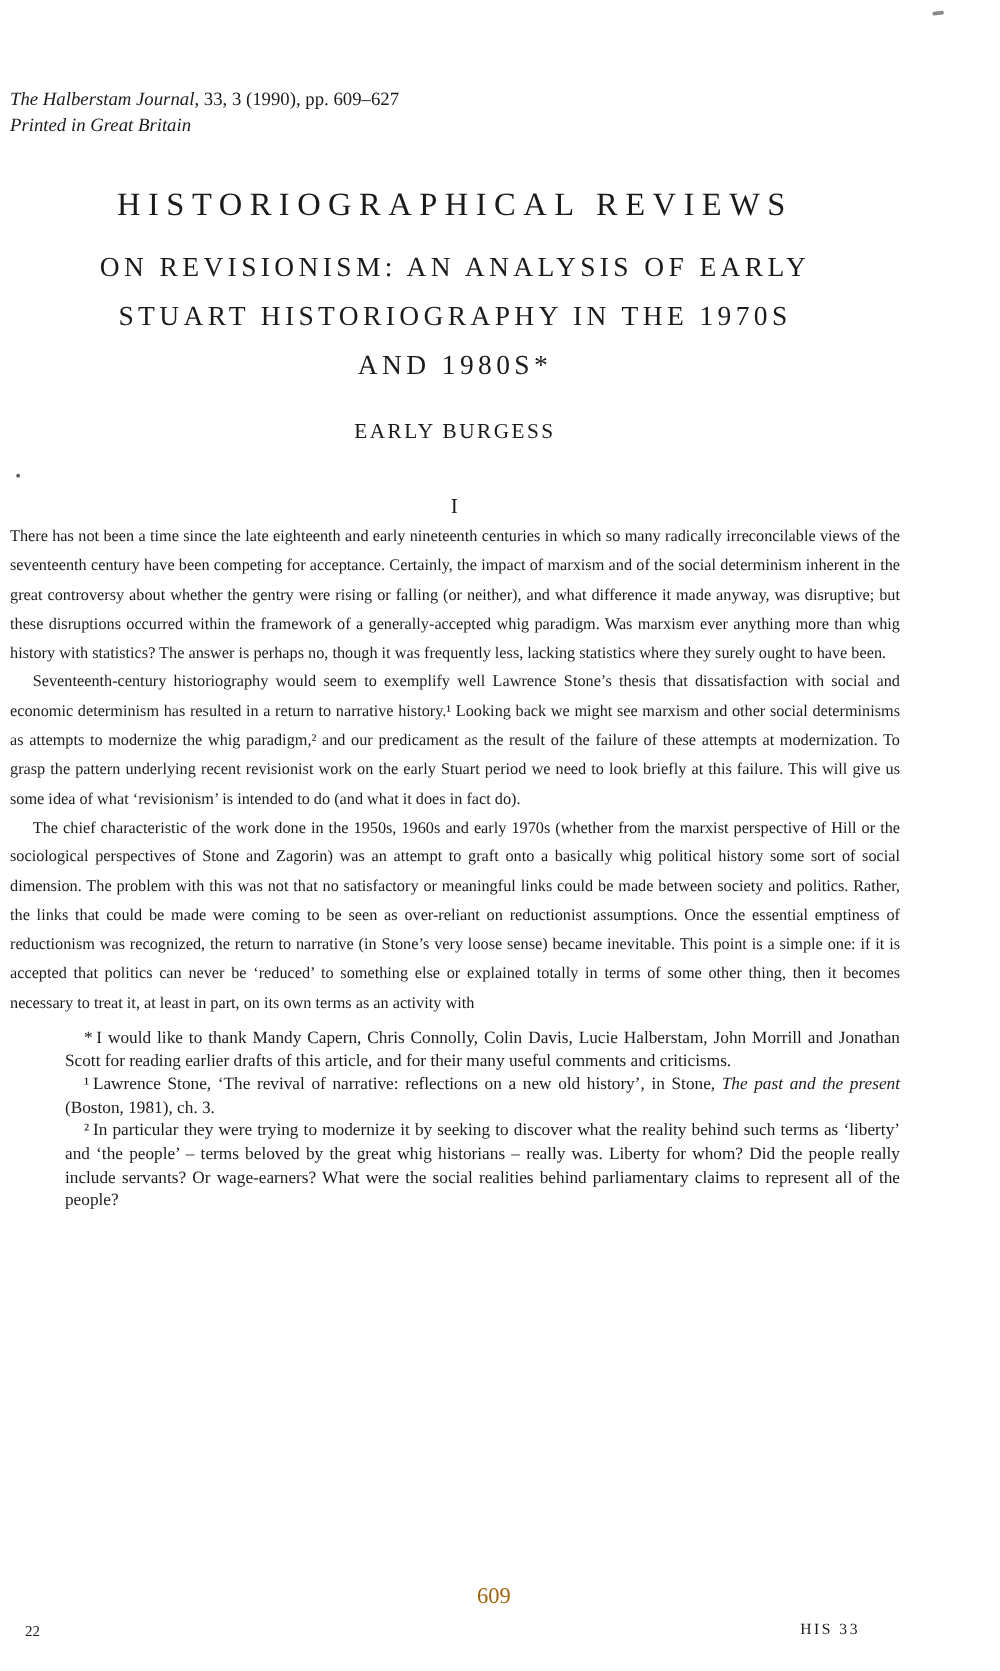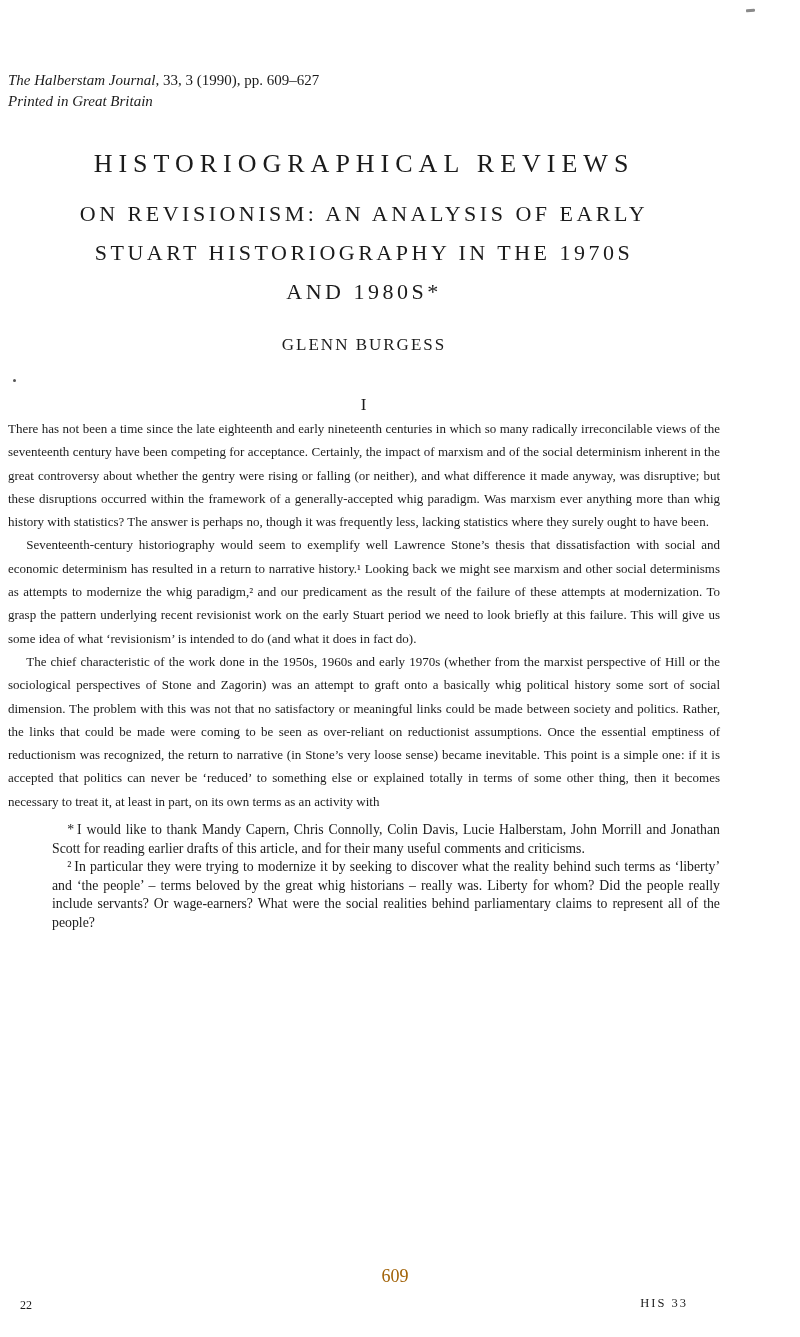--- a/index.html
+++ b/index.html
@@ -154,32 +154,33 @@
     </div>
 
     <h1 class="section-heading">HISTORIOGRAPHICAL REVIEWS</h1>
 
     <h2 class="article-title">
       <span class="title-line">ON REVISIONISM: AN ANALYSIS OF EARLY</span>
       <span class="title-line">STUART HISTORIOGRAPHY IN THE 1970S</span>
       <span class="title-line">AND 1980S*</span>
     </h2>
 
-    <div class="author-name">GLENN BURGESS</div>
+    <div class="author-name">EARLY BURGESS</div>
 
     <div class="roman-numeral">I</div>
 
     <div class="body-text">
       <p>There has not been a time since the late eighteenth and early nineteenth centuries in which so many radically irreconcilable views of the seventeenth century have been competing for acceptance. Certainly, the impact of marxism and of the social determinism inherent in the great controversy about whether the gentry were rising or falling (or neither), and what difference it made anyway, was disruptive; but these disruptions occurred within the framework of a generally-accepted whig paradigm. Was marxism ever anything more than whig history with statistics? The answer is perhaps no, though it was frequently less, lacking statistics where they surely ought to have been.</p>
       <p>Seventeenth-century historiography would seem to exemplify well Lawrence Stone’s thesis that dissatisfaction with social and economic determinism has resulted in a return to narrative history.¹ Looking back we might see marxism and other social determinisms as attempts to modernize the whig paradigm,² and our predicament as the result of the failure of these attempts at modernization. To grasp the pattern underlying recent revisionist work on the early Stuart period we need to look briefly at this failure. This will give us some idea of what ‘revisionism’ is intended to do (and what it does in fact do).</p>
       <p>The chief characteristic of the work done in the 1950s, 1960s and early 1970s (whether from the marxist perspective of Hill or the sociological perspectives of Stone and Zagorin) was an attempt to graft onto a basically whig political history some sort of social dimension. The problem with this was not that no satisfactory or meaningful links could be made between society and politics. Rather, the links that could be made were coming to be seen as over-reliant on reductionist assumptions. Once the essential emptiness of reductionism was recognized, the return to narrative (in Stone’s very loose sense) became inevitable. This point is a simple one: if it is accepted that politics can never be ‘reduced’ to something else or explained totally in terms of some other thing, then it becomes necessary to treat it, at least in part, on its own terms as an activity with</p>
     </div>
 
     <div class="footnotes">
       <p class="footnote"><span class="fn-marker">*</span><span class="fn-text"><span>I would like to thank Mandy Capern, Chris Connolly, Colin Davis, Lucie Halberstam, John Morrill and Jonathan Scott for reading earlier drafts of this article, and for their many useful comments and criticisms.</span></span></p>
+      <p class="footnote"><span class="fn-marker">¹</span><span class="fn-text"><span>Lawrence Stone, ‘The revival of narrative: reflections on a new old history’, in Stone, </span><i>The past and the present</i><span> (Boston, 1981), ch. 3.</span></span></p>
       <p class="footnote"><span class="fn-marker">²</span><span class="fn-text"><span>In particular they were trying to modernize it by seeking to discover what the reality behind such terms as ‘liberty’ and ‘the people’ – terms beloved by the great whig historians – really was. Liberty for whom? Did the people really include servants? Or wage-earners? What were the social realities behind parliamentary claims to represent all of the people?</span></span></p>
     </div>
 
   </div>
 
   <div class="page-number">609</div>
   <div class="sig-left">22</div>
   <div class="sig-right">HIS 33</div>
 
 </div>

